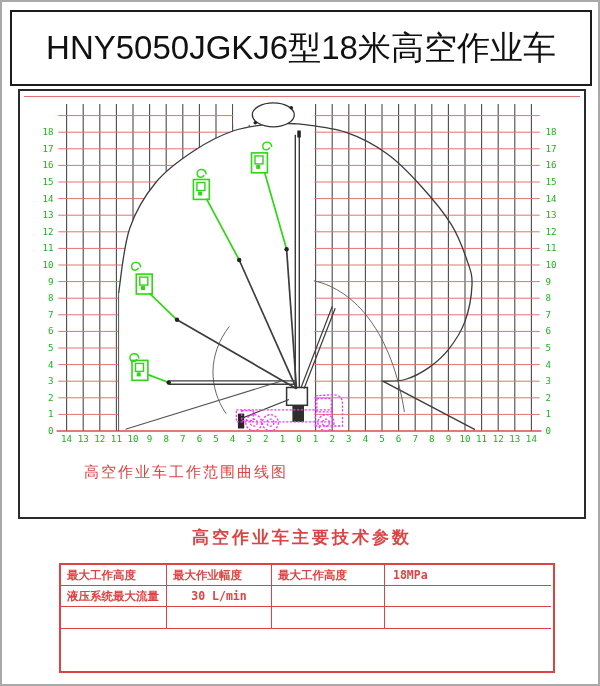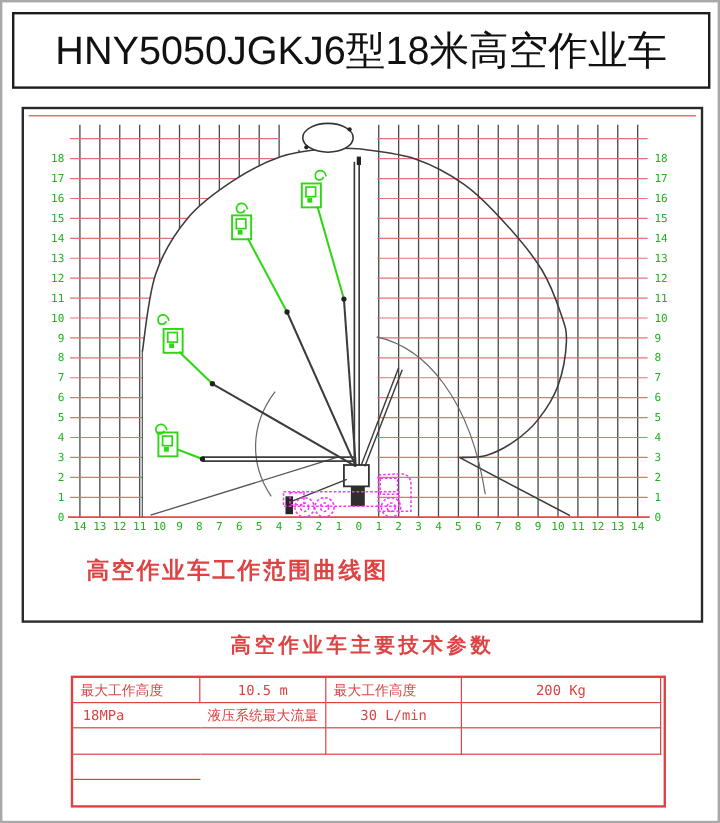--- a/index.html
+++ b/index.html
@@ -1,31 +1,31 @@
 <!DOCTYPE html>
 <html><head>
 <meta charset="utf-8">
 <style>
   html,body{margin:0;padding:0;background:#fff;}
   .page{position:relative;width:600px;height:686px;background:#fff;border:2px solid #a9a9a9;box-sizing:border-box;overflow:hidden;
         font-family:"Liberation Sans", sans-serif;}
-  .title-box{position:absolute;left:8px;top:8px;width:582px;height:64px;border:2px solid #1c1c1c;box-sizing:border-box;
+  .title-box{position:absolute;left:8px;top:8px;width:582px;height:76px;border:2px solid #1c1c1c;box-sizing:border-box;
              display:flex;align-items:center;justify-content:center;}
   .title-box span{font-size:33px;color:#111;letter-spacing:0px;white-space:nowrap;}
   .panel{position:absolute;left:16px;top:87px;width:568px;height:430px;border:2px solid #2a2a2a;box-sizing:border-box;background:#fff;}
   .panel svg{position:absolute;left:0;top:0;}
-  .chart-caption{position:absolute;left:52px;top:372px;font-size:19px;font-weight:bold;letter-spacing:2px;color:#dd4343;
+  .chart-caption{position:absolute;left:64px;top:372px;font-size:15px;font-weight:normal;letter-spacing:2px;color:#dd4343;
                  font-family:"DejaVu Sans Mono","Liberation Sans",sans-serif;}
   .spec-title{position:absolute;left:0;top:524px;width:600px;text-align:center;font-size:17px;font-weight:600;
               letter-spacing:3px;color:#dd4343;font-family:"DejaVu Sans Mono","Liberation Sans",sans-serif;}
   .spec-table{position:absolute;left:57px;top:561px;width:496px;height:110px;border:2px solid #dd4343;box-sizing:border-box;
               display:grid;grid-template-columns:106px 105px 113px 166px;grid-auto-rows:21.2px;}
   .spec-table .cell{border-right:1px solid #dd4343;border-bottom:1px solid #dd4343;color:#dd4343;font-size:11.5px;
               font-family:"DejaVu Sans Mono","Liberation Sans",sans-serif;display:flex;align-items:center;
-              padding:0 0 0 6px;box-sizing:border-box;white-space:nowrap;overflow:hidden;}
+              padding:0 0 0 6px;box-sizing:border-box;white-space:nowrap;overflow:hidden;font-weight:bold;}
   .spec-table .cell.c1{justify-content:center;padding:0;}
   .spec-table .cell.c3{border-right:none;padding-left:8px;}
 </style>
 </head>
 <body>
 
 <div class="page">
   <div class="title-box">
     <span>HNY5050JGKJ6型18米高空作业车</span>
   </div>
@@ -222,23 +222,22 @@
           <text x="525.4" y="326.4" text-anchor="start">1</text>
           <text x="525.4" y="343" text-anchor="start">0</text>
         </g>
       </svg>
     <div class="chart-caption">高空作业车工作范围曲线图</div>
   </div>
 
   <div class="spec-title">高空作业车主要技术参数</div>
   <div class="spec-table" id="spec-table">
       <div class="cell c0">最大工作高度</div>
-      <div class="cell c1">10.5 m</div>
+      <div class="cell c0">最大作业幅度</div>
       <div class="cell c2">最大工作高度</div>
-      <div class="cell c1">200 Kg</div>
       <div class="cell c3">18MPa</div>
       <div class="cell c0">液压系统最大流量</div>
       <div class="cell c1">30 L/min</div>
       <div class="cell c2"></div>
       <div class="cell c3"></div>
       <div class="cell c0"></div>
       <div class="cell c1"></div>
       <div class="cell c2"></div>
       <div class="cell c3"></div>
     </div>

